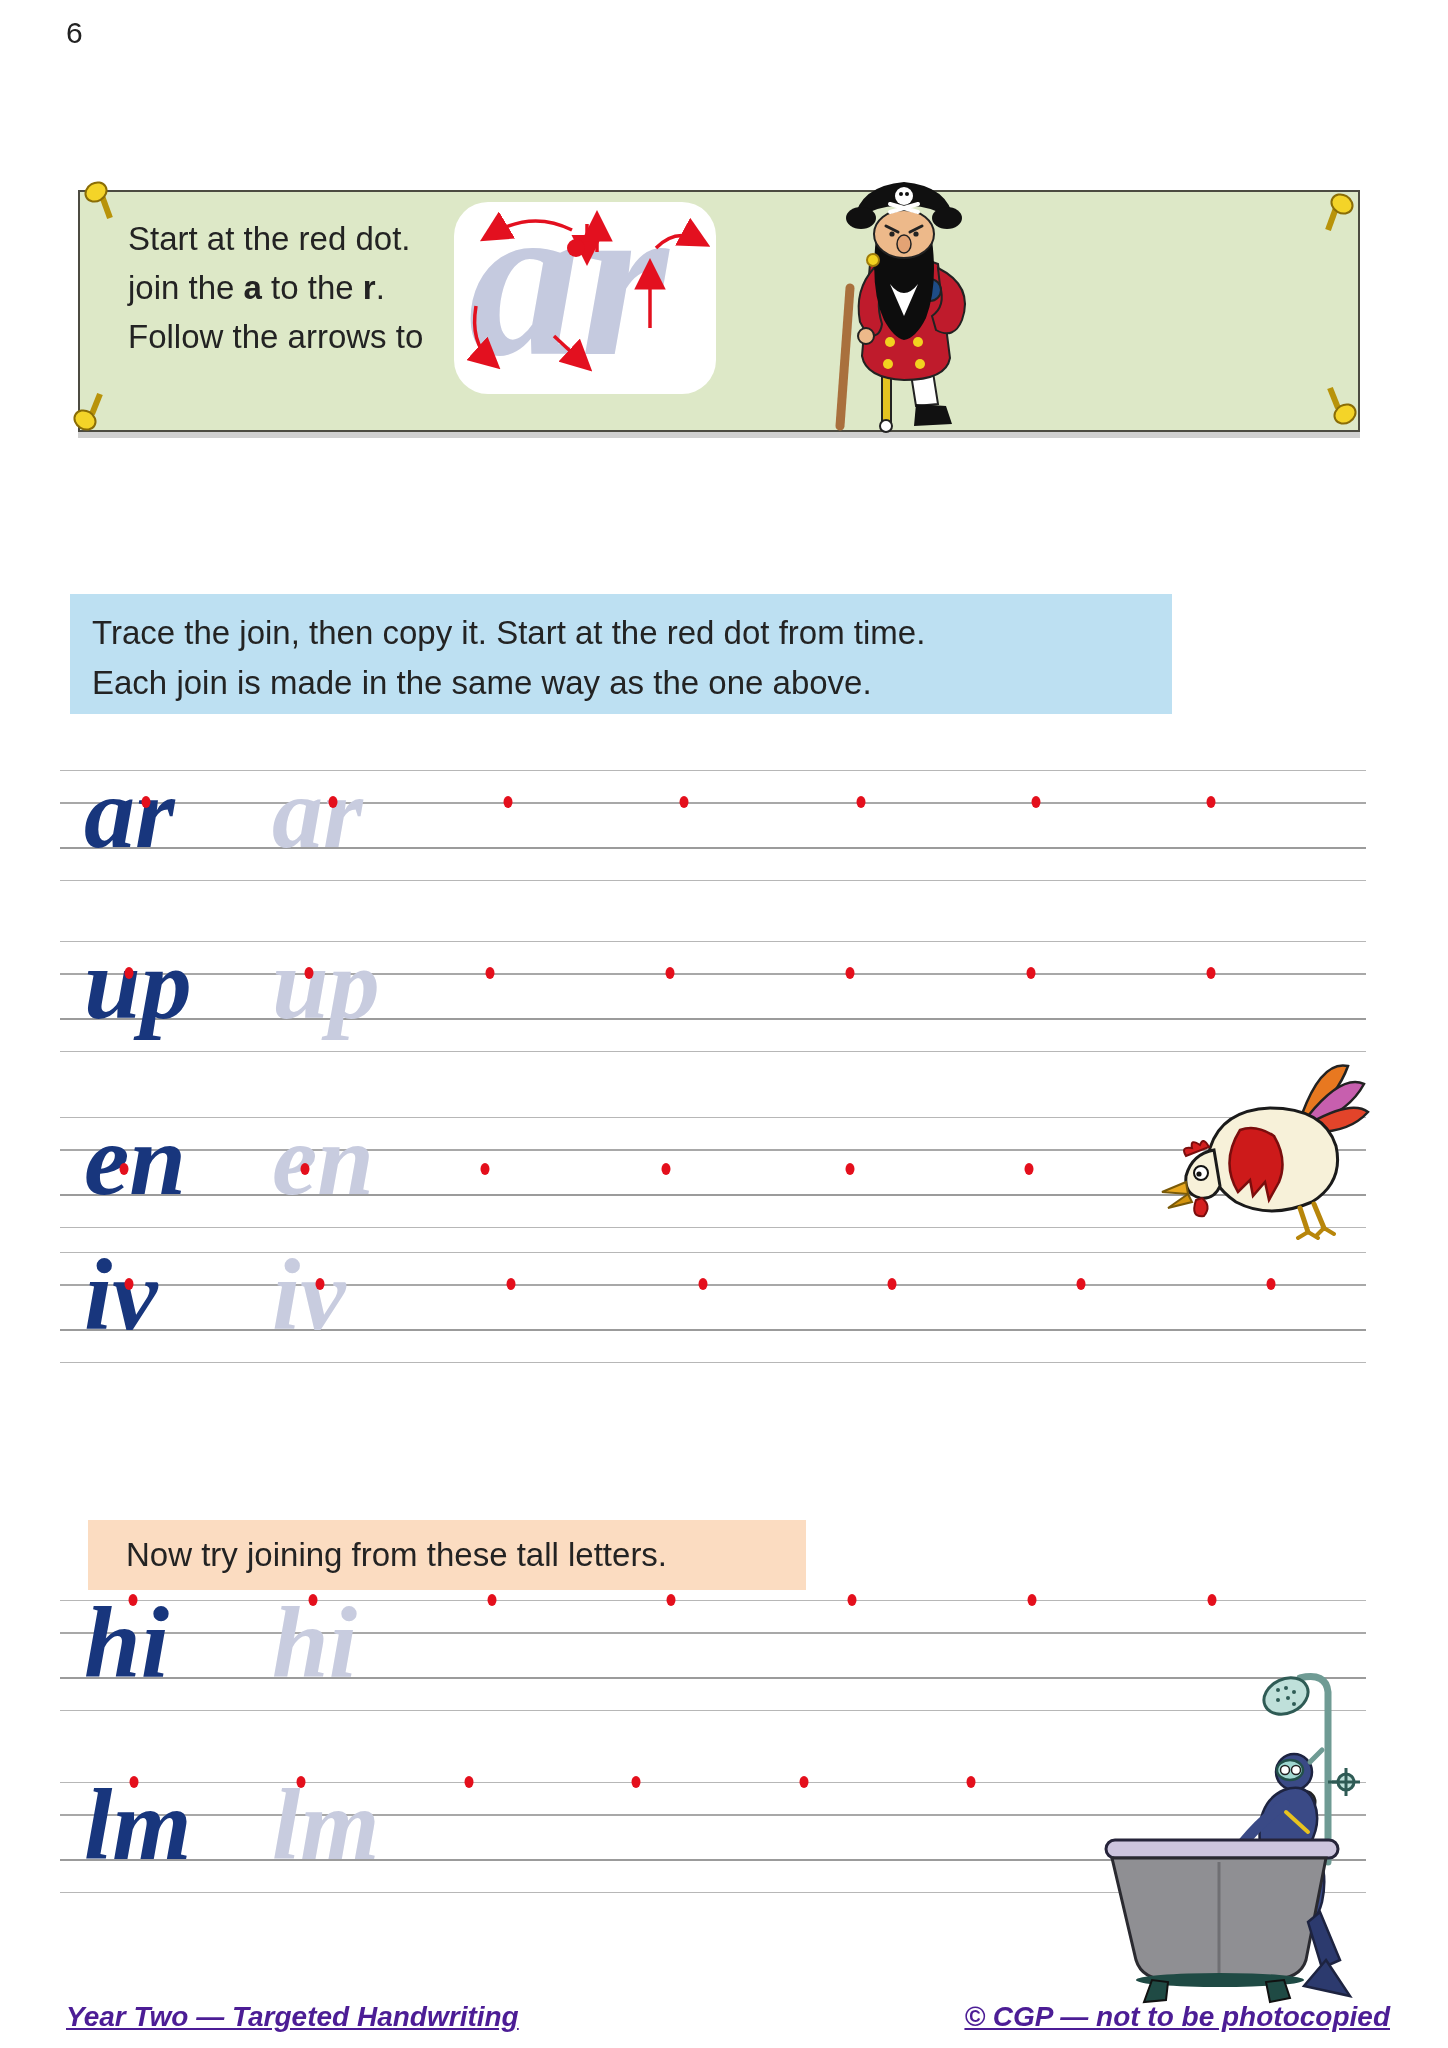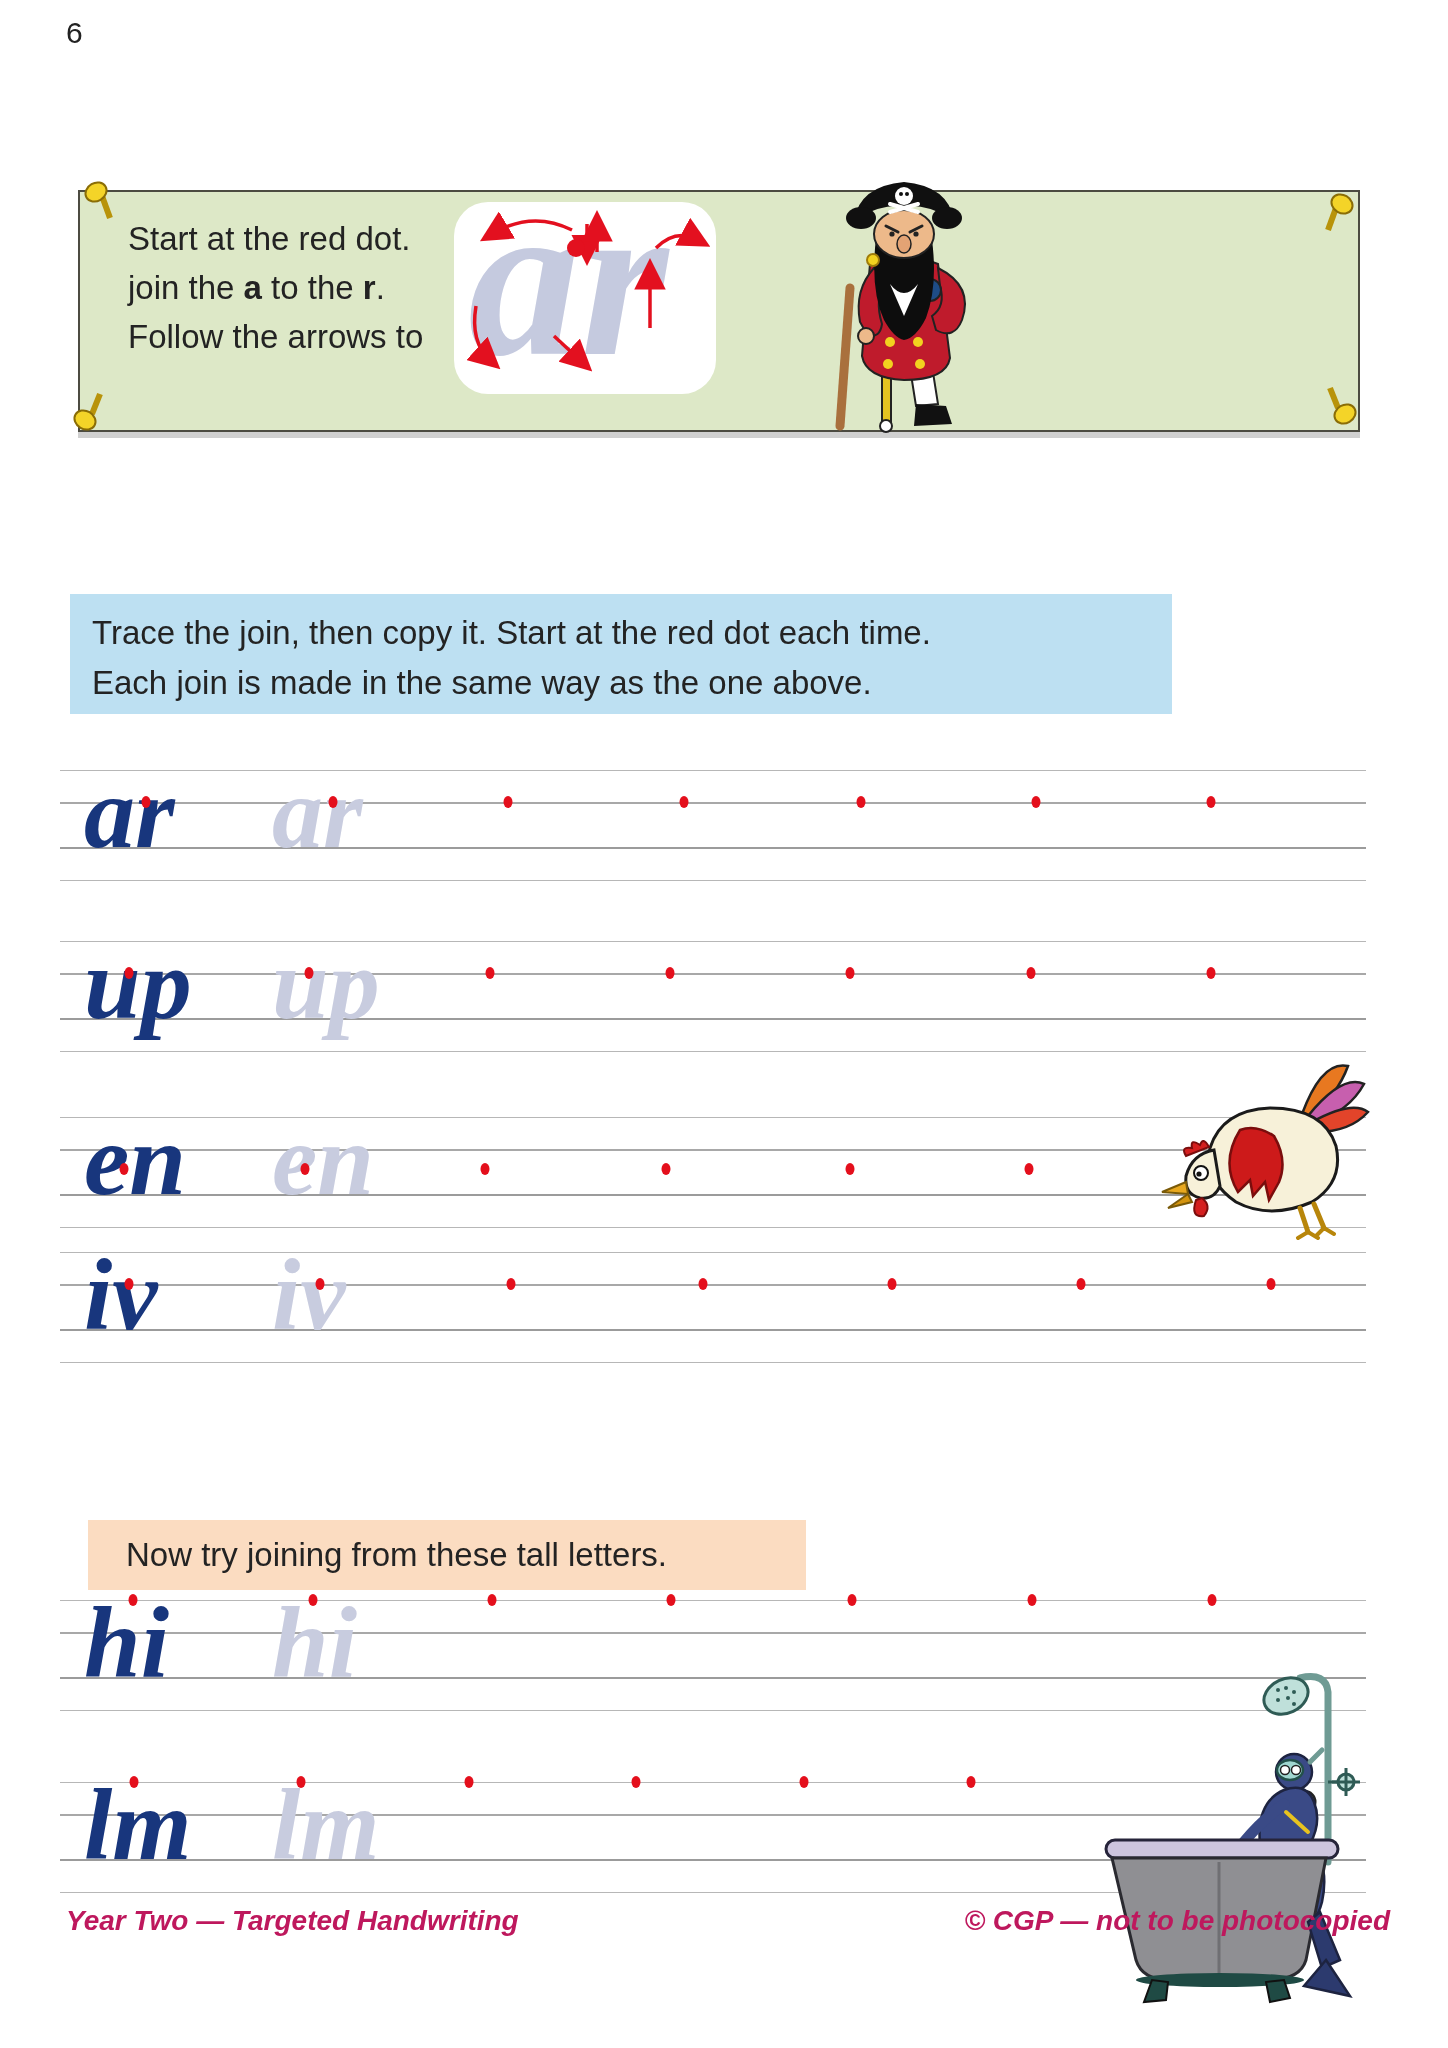--- a/index.html
+++ b/index.html
@@ -34,21 +34,21 @@
   .gl-xh{height:2px;background:#a8a8a8;}
   .gl-base{height:2px;background:#9b9b9b;}
   .word{position:absolute;top:-8px;font:italic 700 102px/1 "Liberation Serif",serif;z-index:2;}
   .word.navy{left:24px;color:#18367d;}
   .word.trace{left:212px;color:#c8ccdf;}
   .dot{position:absolute;width:9px;height:12px;border-radius:50%;background:#e40f1c;
        transform:translate(-50%,-50%);z-index:3;}
 
   .illu{position:absolute;}
 
-  .footer{position:absolute;top:1904px;font:italic 700 28px/1.2 "Liberation Sans",sans-serif;color:#be185d;}
+  .footer{position:absolute;top:2000px;font:italic 700 28px/1.2 "Liberation Sans",sans-serif;color:#4c1d95;text-decoration:underline;}
   .footer.left{left:66px;}
   .footer.right{right:58px;}
 </style>
 </head>
 <body>
 
 <div class="page">
 
   <div class="page-number">6</div>
 
@@ -127,21 +127,21 @@
         <line x1="20" y1="26" x2="28" y2="6" stroke="#b8930a" stroke-width="6"></line>
         <ellipse cx="13" cy="32" rx="11" ry="9" fill="#f4d428" stroke="#8a6d06" stroke-width="2" transform="rotate(30 13 32)"></ellipse>
       </svg>
     <svg class="pin" style="left:1242px;top:190px;" width="36" height="46" viewBox="0 0 36 46">
         <line x1="16" y1="26" x2="8" y2="6" stroke="#b8930a" stroke-width="6"></line>
         <ellipse cx="23" cy="32" rx="11" ry="9" fill="#f4d428" stroke="#8a6d06" stroke-width="2" transform="rotate(-30 23 32)"></ellipse>
       </svg>
   </div>
 
   <div class="note trace-note">
-    <div>Trace the join, then copy it. Start at the red dot each time.</div>
+    <div>Trace the join, then copy it. Start at the red dot from time.</div>
     <div>Each join is made in the same way as the one above.</div>
   </div>
 
   <div class="practice-row" style="top:770px;">
       <div class="gl gl-asc" style="top: 0px;"></div>
       <div class="gl gl-xh" style="top: 32px;"></div>
       <div class="gl gl-base" style="top: 77px;"></div>
       <div class="gl gl-desc" style="top: 110px;"></div>
       <span class="word navy">ar</span>
       <span class="word trace">ar</span>

